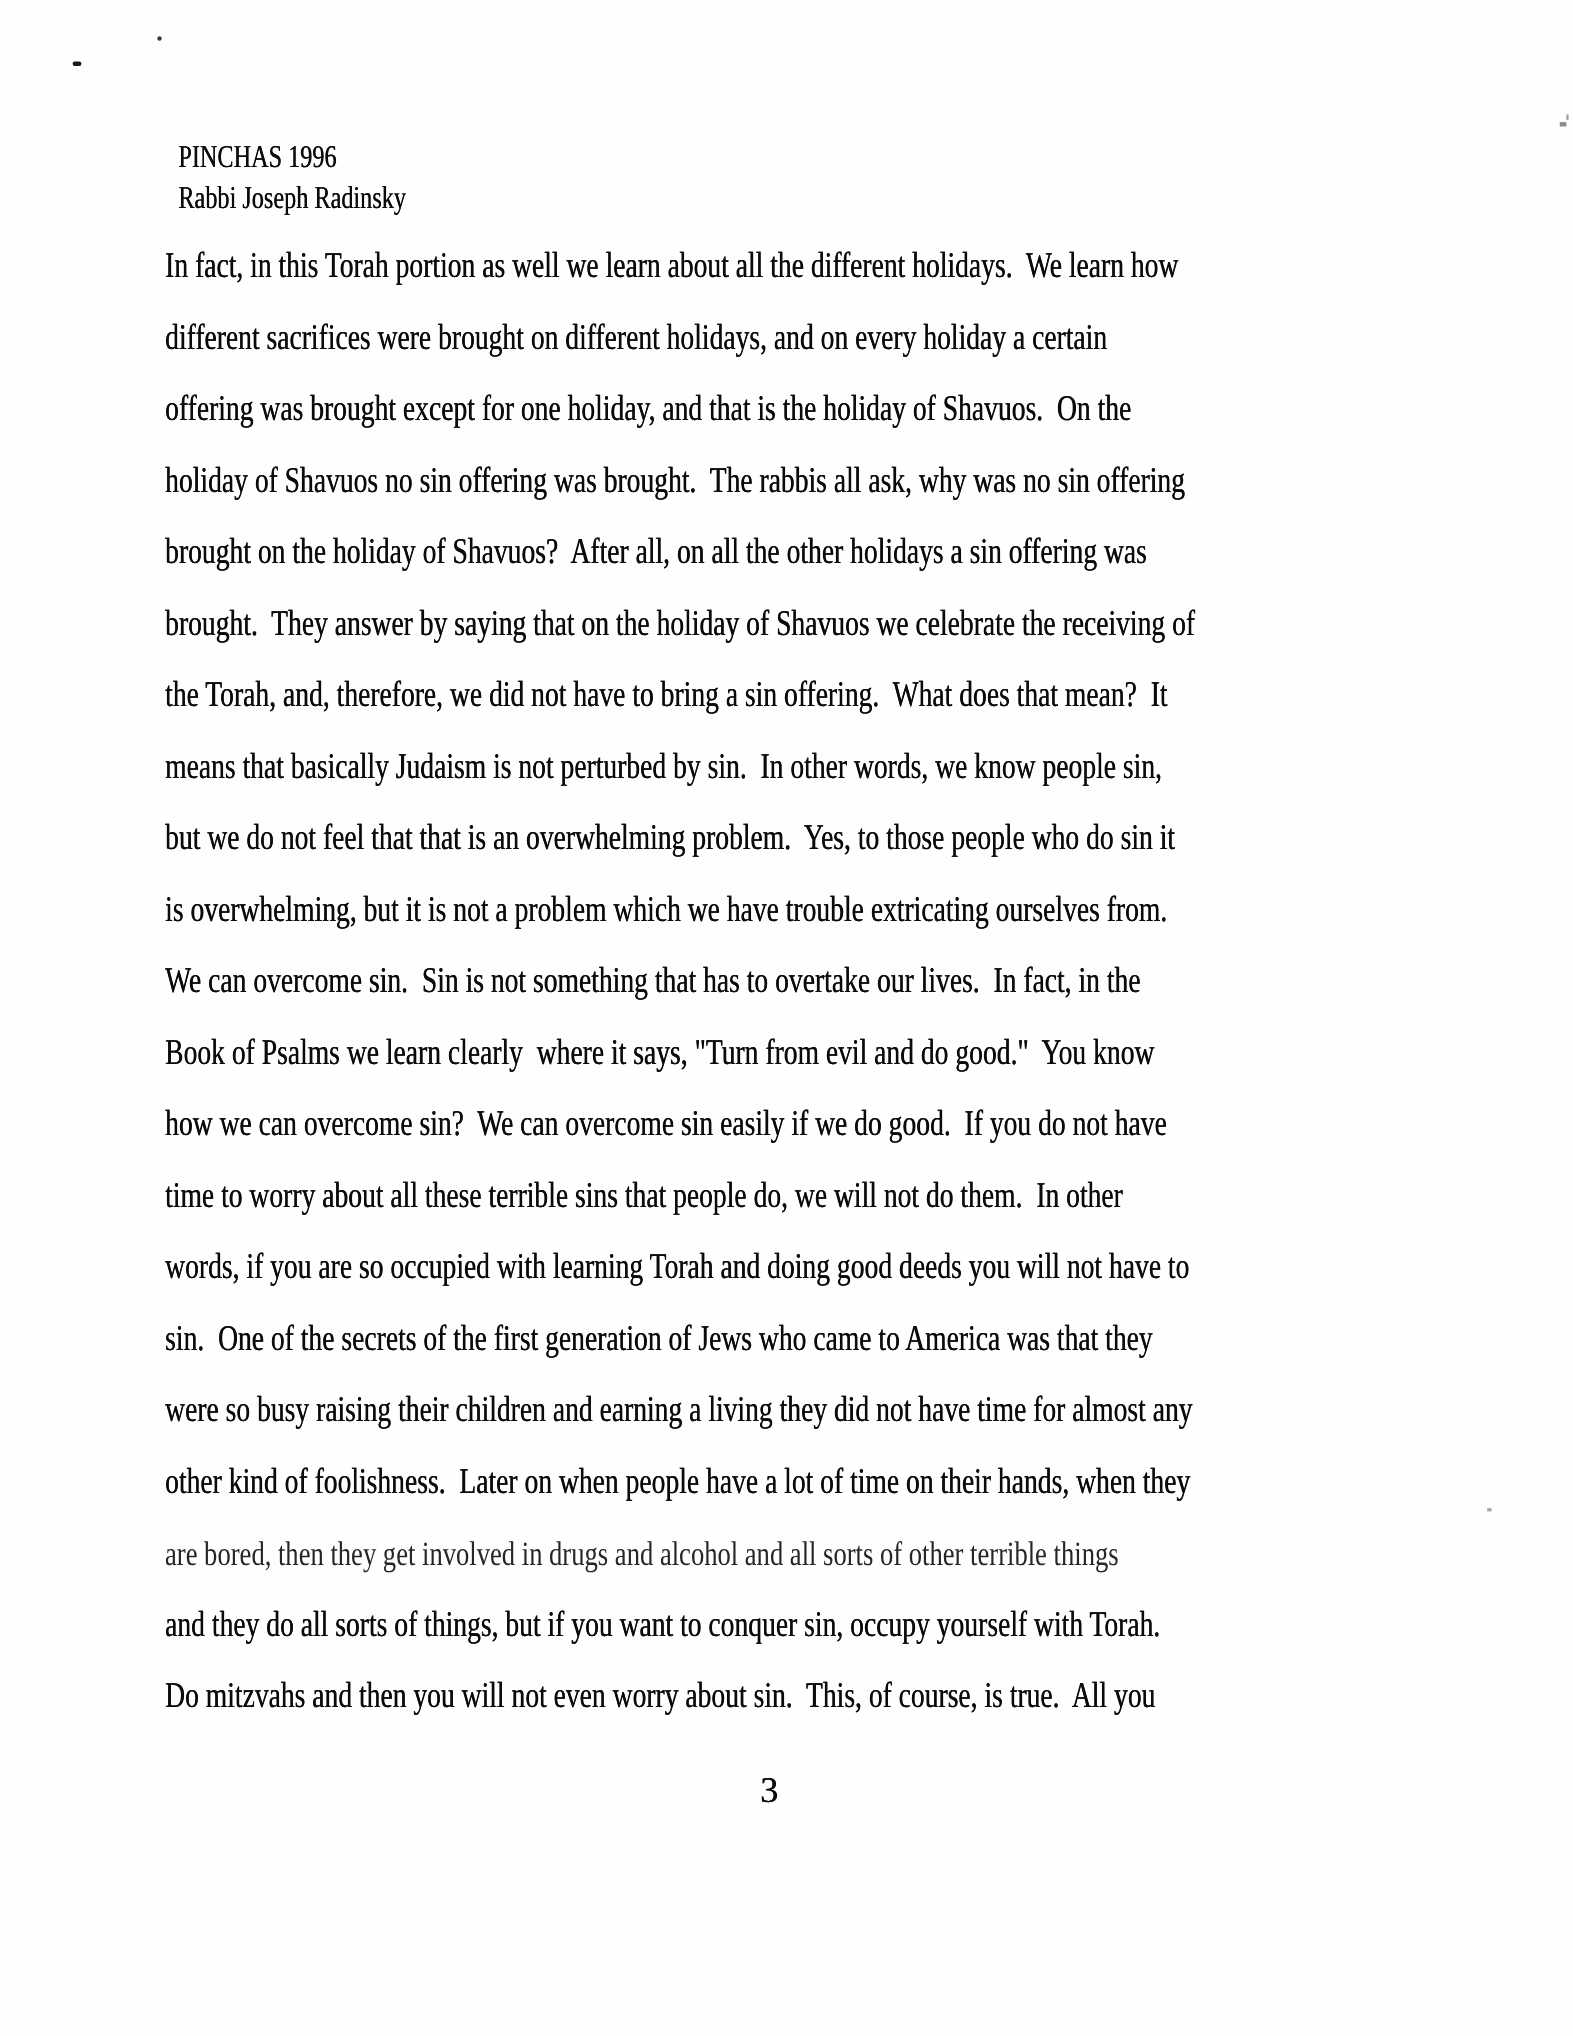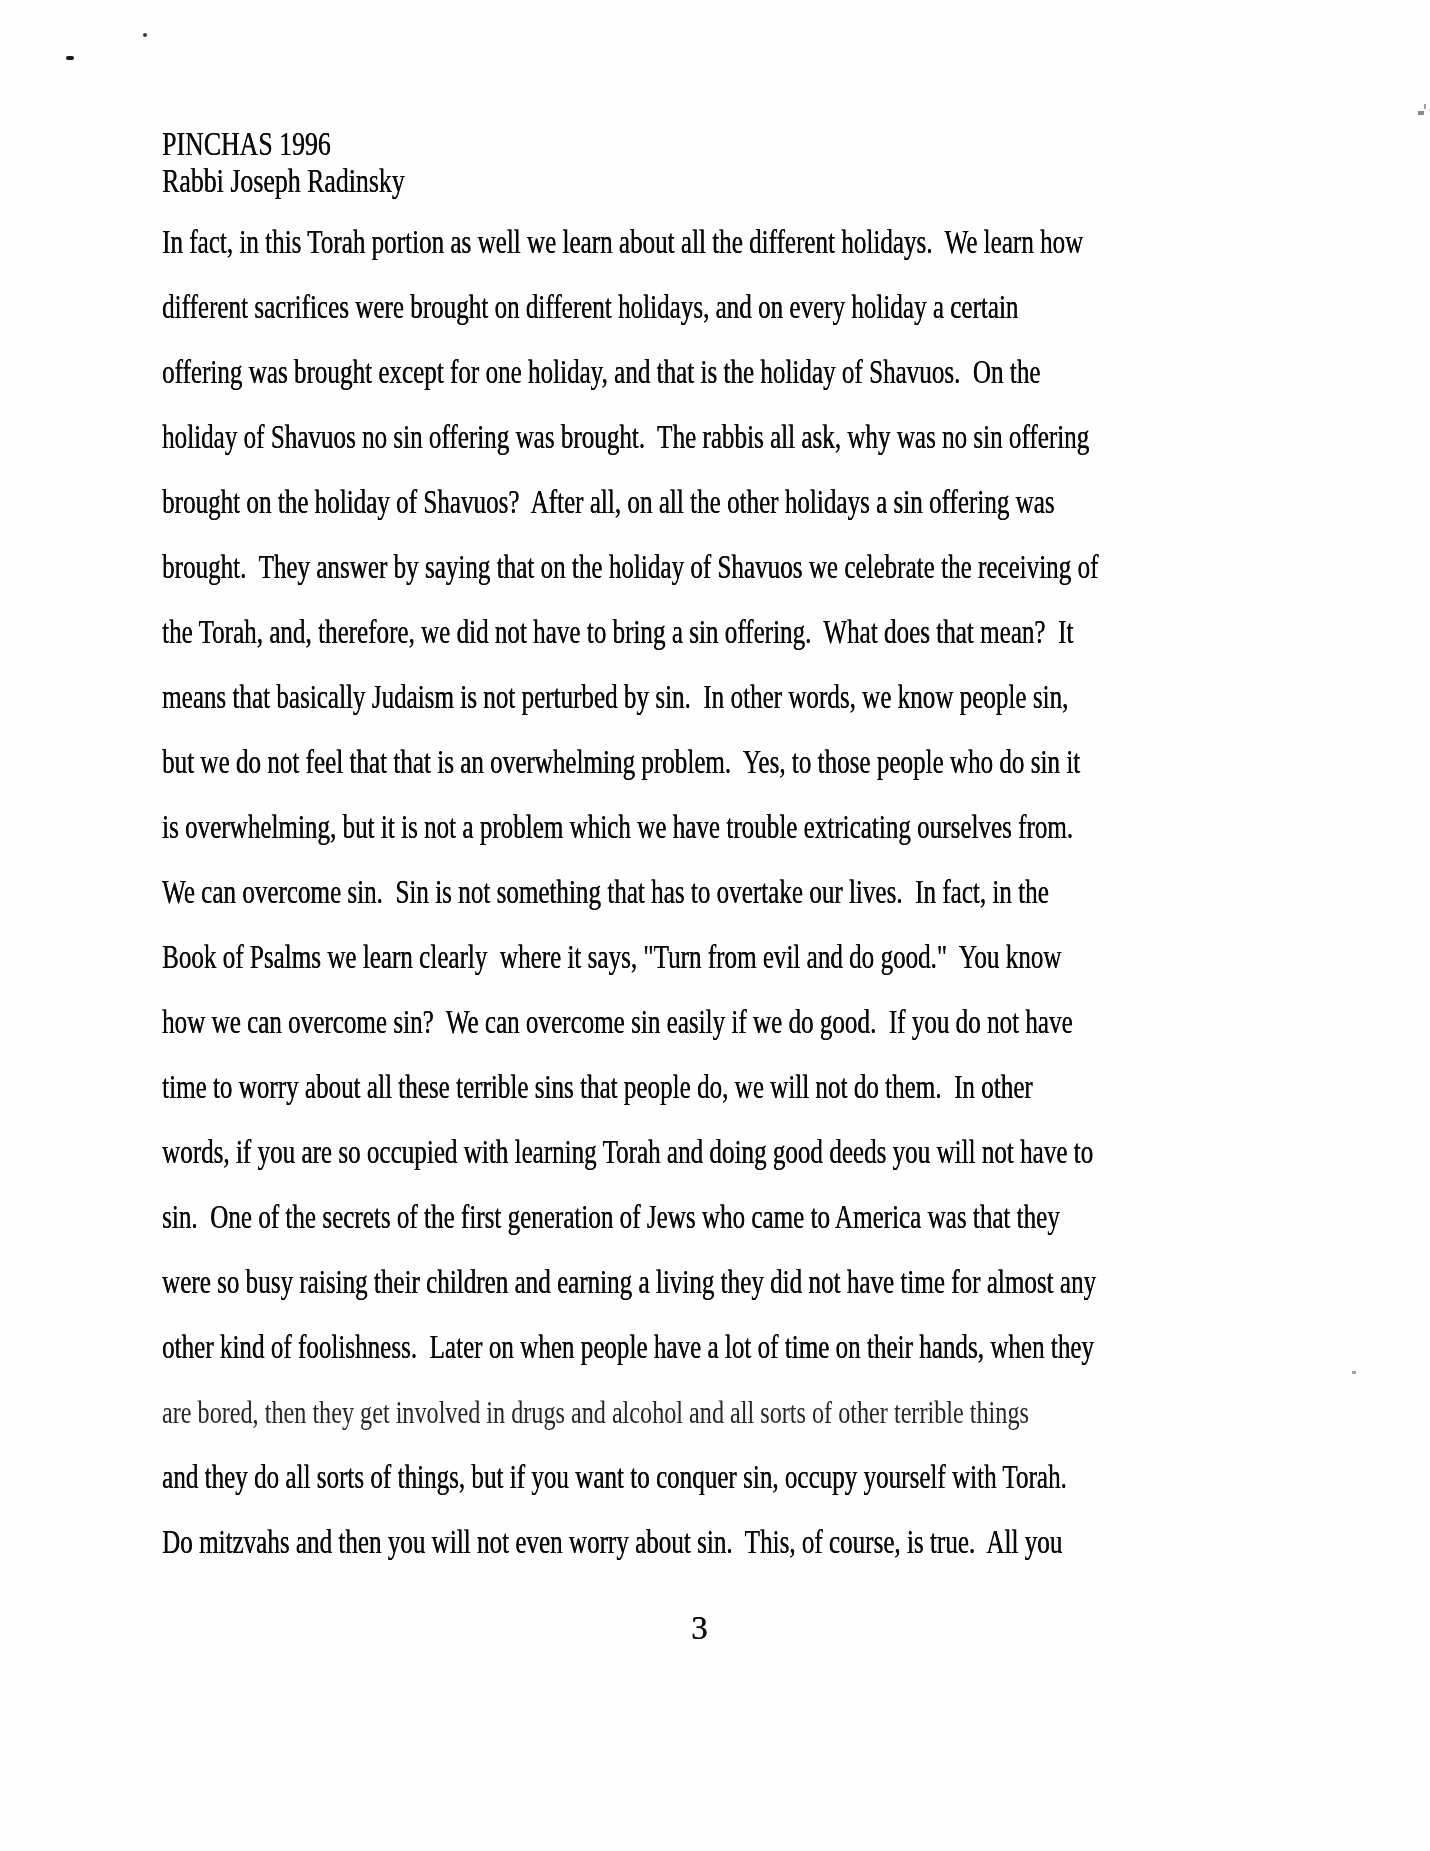--- a/index.html
+++ b/index.html
@@ -10,32 +10,32 @@
     height:1851px;
     background:#fefefe;
     font-family:"Liberation Serif","DejaVu Serif",serif;
     color:#0b0b0b;
     overflow:hidden;
   }
   .header {
     position:absolute;
     left:162px;
     top:125px;
-    font-size:34px;
+    font-size:29px;
     line-height:37px;
   }
   .header div {
     transform:scaleX(0.76);
     transform-origin:0 50%;
     white-space:pre;
     text-shadow:0.4px 0 0 currentColor;
   }
   .body-text {
     position:absolute;
-    left:162px;
+    left:150px;
     top:210px;
   }
   .line {
     height:65px;
     line-height:65px;
     font-size:33px;
     white-space:pre;
     transform:scaleX(0.76);
     transform-origin:0 50%;
     text-shadow:0.4px 0 0 currentColor;

